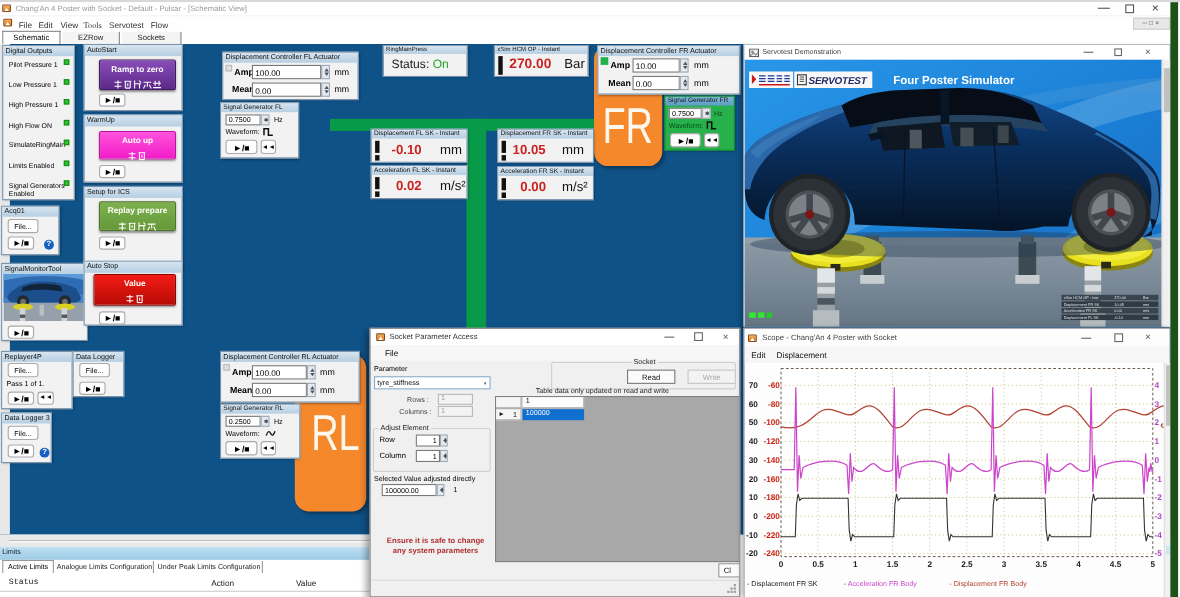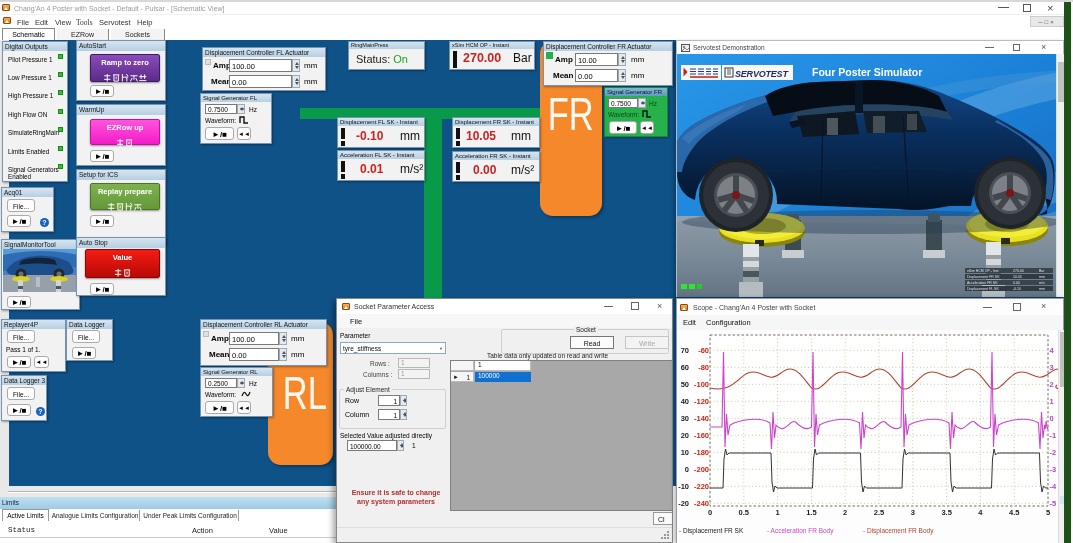--- a/index.html
+++ b/index.html
@@ -38,21 +38,21 @@
 <div class="abs" style="left:1023px;top:4px;width:8px;height:8px;border:1px solid #555;"></div>
 <div class="abs" style="left:1047px;top:2px;font-size:11px;color:#444;">×</div>
 
 <div class="abs" style="left:0;top:15px;width:1064px;height:13px;background:#fff;"></div>
 <div class="appicon" style="left:3px;top:17px;"></div>
 <div class="mi" style="left:17px;top:18px;">File</div>
 <div class="mi" style="left:35px;top:18px;">Edit</div>
 <div class="mi" style="left:55px;top:18px;">View</div>
 <div class="mi" style="left:76px;top:18px;font-family:Liberation Serif, serif;">Tools</div>
 <div class="mi" style="left:99px;top:18px;">Servotest</div>
-<div class="mi" style="left:137px;top:18px;">Help</div>
+<div class="mi" style="left:137px;top:18px;">Flow</div>
 <div class="abs" style="left:1030px;top:16px;width:34px;height:11px;background:#e8e8e8;border:1px solid #ccc;font-size:6px;color:#555;text-align:center;line-height:10px;letter-spacing:2px;">─□×</div>
 
 <div class="abs" style="left:0;top:28px;width:1064px;height:12px;background:#fff;"></div>
 <div class="abs" style="left:2px;top:28px;width:53px;height:12px;background:#fff;border:1px solid #888;border-bottom:none;font-size:7px;text-align:center;line-height:12px;">Schematic</div>
 <div class="abs" style="left:57px;top:29px;width:52px;height:11px;background:#f4f4f4;border-right:1px solid #888;font-size:7px;text-align:center;line-height:11px;color:#222;">EZRow</div>
 <div class="abs" style="left:111px;top:29px;width:54px;height:11px;background:#f4f4f4;border-right:1px solid #888;font-size:7px;text-align:center;line-height:11px;color:#222;">Sockets</div>
 
 <div class="abs" id="schem" style="left:0;top:40px;width:1064px;height:446px;background:#0f5288;overflow:hidden;">
 
 <div class="abs" style="left:300px;top:68px;width:281px;height:11px;background:#089a49;"></div>
@@ -144,21 +144,21 @@
             <path d="M1.5 0 V8.5 M1.5 3.5 H8 M6 0 L8 2.5 M6.5 3.5 V8.5" fill="none" stroke="#fff" stroke-width="1.1" transform="translate(20,0)"></path>
             <path d="M0.5 2 H8.5 M2.5 4.5 L0.5 8.5 M6.5 4.5 L8.5 8.5 M4.5 2 V6.5" fill="none" stroke="#fff" stroke-width="1.1" transform="translate(30,0)"></path>
             <path d="M0.5 7.5 H8.5 M2.5 0.5 V5.5 M6.5 0.5 V5.5 M0.5 3 H8.5" fill="none" stroke="#fff" stroke-width="1.1" transform="translate(40,0)"></path>
           </svg></div>
       </div>
  <div class="wbtn ps" style="left:13px;top:44px;width:24px;height:12px;">►/■</div>
 </div>
 <div class="panel" style="left:76px;top:104px;width:90px;height:62px;">
  <div class="phdr" style="height:10px;line-height:10px;">WarmUp</div>
  <div class="abs bigbtn" style="left:13px;top:14px;width:70px;height:26px;background:linear-gradient(#ff54dc,#f21cc8);border:1px solid #c010a0;">
-  <div class="bbt">EZRow up</div>
+  <div class="bbt">Auto up</div>
         <div class="bbc"><svg width="18" height="8" viewBox="0 0 20 9">
             <path d="M1 2 H8 M4.5 0 V8.5 M1 6 H8" fill="none" stroke="#fff" stroke-width="1.1" transform="translate(0,0)"></path>
             <path d="M1 1 H8 M2 1 V8 M7 1 V8 M2 8 H7 M4.5 3 V6" fill="none" stroke="#fff" stroke-width="1.1" transform="translate(10,0)"></path>
           </svg></div>
       </div>
  <div class="wbtn ps" style="left:13px;top:45px;width:24px;height:12px;">►/■</div>
 </div>
 <div class="panel" style="left:76px;top:169px;width:90px;height:76px;">
  <div class="phdr" style="height:10px;line-height:10px;">Setup for ICS</div>
  <div class="abs bigbtn" style="left:13px;top:13px;width:70px;height:27px;background:linear-gradient(#7eb14e,#649839);border:1px solid #4a7526;">
@@ -177,21 +177,21 @@
  <div class="abs bigbtn" style="left:8px;top:11px;width:75px;height:29px;background:linear-gradient(#f31c14,#b80a06);border:1px solid #8a0404;">
   <div class="bbt">Value</div>
         <div class="bbc"><svg width="18" height="8" viewBox="0 0 20 9">
             <path d="M1 2 H8 M4.5 0 V8.5 M1 6 H8" fill="none" stroke="#fff" stroke-width="1.1" transform="translate(0,0)"></path>
             <path d="M1 1 H8 M2 1 V8 M7 1 V8 M2 8 H7 M4.5 3 V6" fill="none" stroke="#fff" stroke-width="1.1" transform="translate(10,0)"></path>
           </svg></div>
       </div>
  <div class="wbtn ps" style="left:13px;top:45px;width:24px;height:12px;">►/■</div>
 </div>
 
-<div class="orange" style="left:540px;top:41px;width:62px;height:175px;line-height:normal;padding-top:46px;font-size:46px;"><span class="ot">FR</span></div>
+<div class="orange" style="left:540px;top:41px;width:62px;height:110px;line-height:normal;padding-top:46px;font-size:46px;"><span class="ot">FR</span></div>
 <div class="orange" style="left:268px;top:322px;width:65px;height:143px;line-height:normal;padding-top:44px;font-size:46px;text-indent:4px;"><span class="ot">RL</span></div>
 
 <div class="panel" style="left:202px;top:47px;width:124px;height:44px;">
  <div class="phdr">Displacement Controller FL Actuator</div>
  <div class="abs" style="left:2px;top:11px;width:6px;height:6px;background:#e0e0e0;border:1px solid #bbb;"></div>
  <div class="lbl" style="left:10px;top:13px;font-weight:bold;font-size:8px;">Amp</div>
  <div class="spin" style="left:26px;top:11px;width:63px;height:13px;line-height:13px;font-size:7.5px;">100.00</div>
  <div class="sarr" style="left:89px;top:11px;height:13px;"></div>
  <div class="lbl" style="left:101px;top:13px;font-size:8px;">mm</div>
  <div class="lbl" style="left:8px;top:29px;font-weight:bold;font-size:8px;">Mean</div>
@@ -255,21 +255,21 @@
  <div class="phdr vhdr">Displacement FL SK - Instant</div>
  <div class="meter" style="left:3px;top:10px;height:11px;"></div>
       <div class="meter" style="left:3px;top:23px;height:5px;"></div>
  <div class="redval" style="left:18px;top:11px;">-0.10</div>
  <div class="unit" style="left:62px;top:11px;">mm</div>
 </div>
 <div class="panel" style="left:337px;top:150px;width:88px;height:31px;">
  <div class="phdr vhdr">Acceleration FL SK - Instant</div>
  <div class="meter" style="left:3px;top:10px;height:11px;"></div>
       <div class="meter" style="left:3px;top:23px;height:5px;"></div>
- <div class="redval" style="left:22px;top:11px;">0.01</div>
+ <div class="redval" style="left:22px;top:11px;">0.02</div>
  <div class="unit" style="left:62px;top:11px;">m/s²</div>
 </div>
 
 <div class="panel" style="left:452px;top:117px;width:88px;height:31px;">
  <div class="phdr vhdr">Displacement FR SK - Instant</div>
  <div class="meter" style="left:3px;top:10px;height:11px;"></div>
       <div class="meter" style="left:3px;top:23px;height:5px;"></div>
  <div class="redval" style="left:13px;top:11px;">10.05</div>
  <div class="unit" style="left:58px;top:11px;">mm</div>
 </div>
@@ -551,21 +551,21 @@
 <div class="abs" style="left:676px;top:298px;width:388px;height:245px;background:#fdfdfd;border:1px solid #99a;border-bottom:none;box-shadow:-2px 0 4px rgba(0,0,0,.25);">
  <div class="abs" style="left:0;top:0;width:386px;height:16px;background:#fdfdfd;">
   <div class="appicon" style="left:3px;top:5px;"></div>
   <span style="position:absolute;left:16px;top:5px;font-size:7px;color:#444;">Scope - Chang'An 4 Poster with Socket</span>
   <div class="abs" style="left:306px;top:8px;width:9px;height:1px;background:#666;"></div>
   <div class="abs" style="left:336px;top:4px;width:8px;height:8px;border:1px solid #666;"></div>
   <div class="abs" style="left:364px;top:2px;font-size:9px;color:#555;">×</div>
  </div>
  <div class="abs" style="left:0;top:16px;width:386px;height:15px;background:#f6f6f6;">
   <span style="position:absolute;left:6px;top:3px;font-size:7.5px;color:#111;">Edit</span>
-  <span style="position:absolute;left:29px;top:3px;font-size:7.5px;color:#111;">Configuration</span>
+  <span style="position:absolute;left:29px;top:3px;font-size:7.5px;color:#111;">Displacement</span>
  </div>
  <svg class="abs" style="left:0;top:31px;" width="387" height="214" viewBox="0 0 387 214" id="scopesvg">
   <rect x="0" y="0" width="387" height="214" fill="#fdfdfd"></rect>
   <rect x="33" y="5" width="338" height="171" fill="#ffffff" stroke="#6b5a4a" stroke-width="0.9" stroke-dasharray="2.5 2"></rect>
   <g stroke="#b8b86a" stroke-width="0.7" stroke-dasharray="1 2.5">
           <line x1="33" y1="20.3" x2="371" y2="20.3"></line>
           <line x1="33" y1="37.3" x2="371" y2="37.3"></line>
           <line x1="33" y1="54.3" x2="371" y2="54.3"></line>
           <line x1="33" y1="71.3" x2="371" y2="71.3"></line>
           <line x1="33" y1="88.3" x2="371" y2="88.3"></line>

